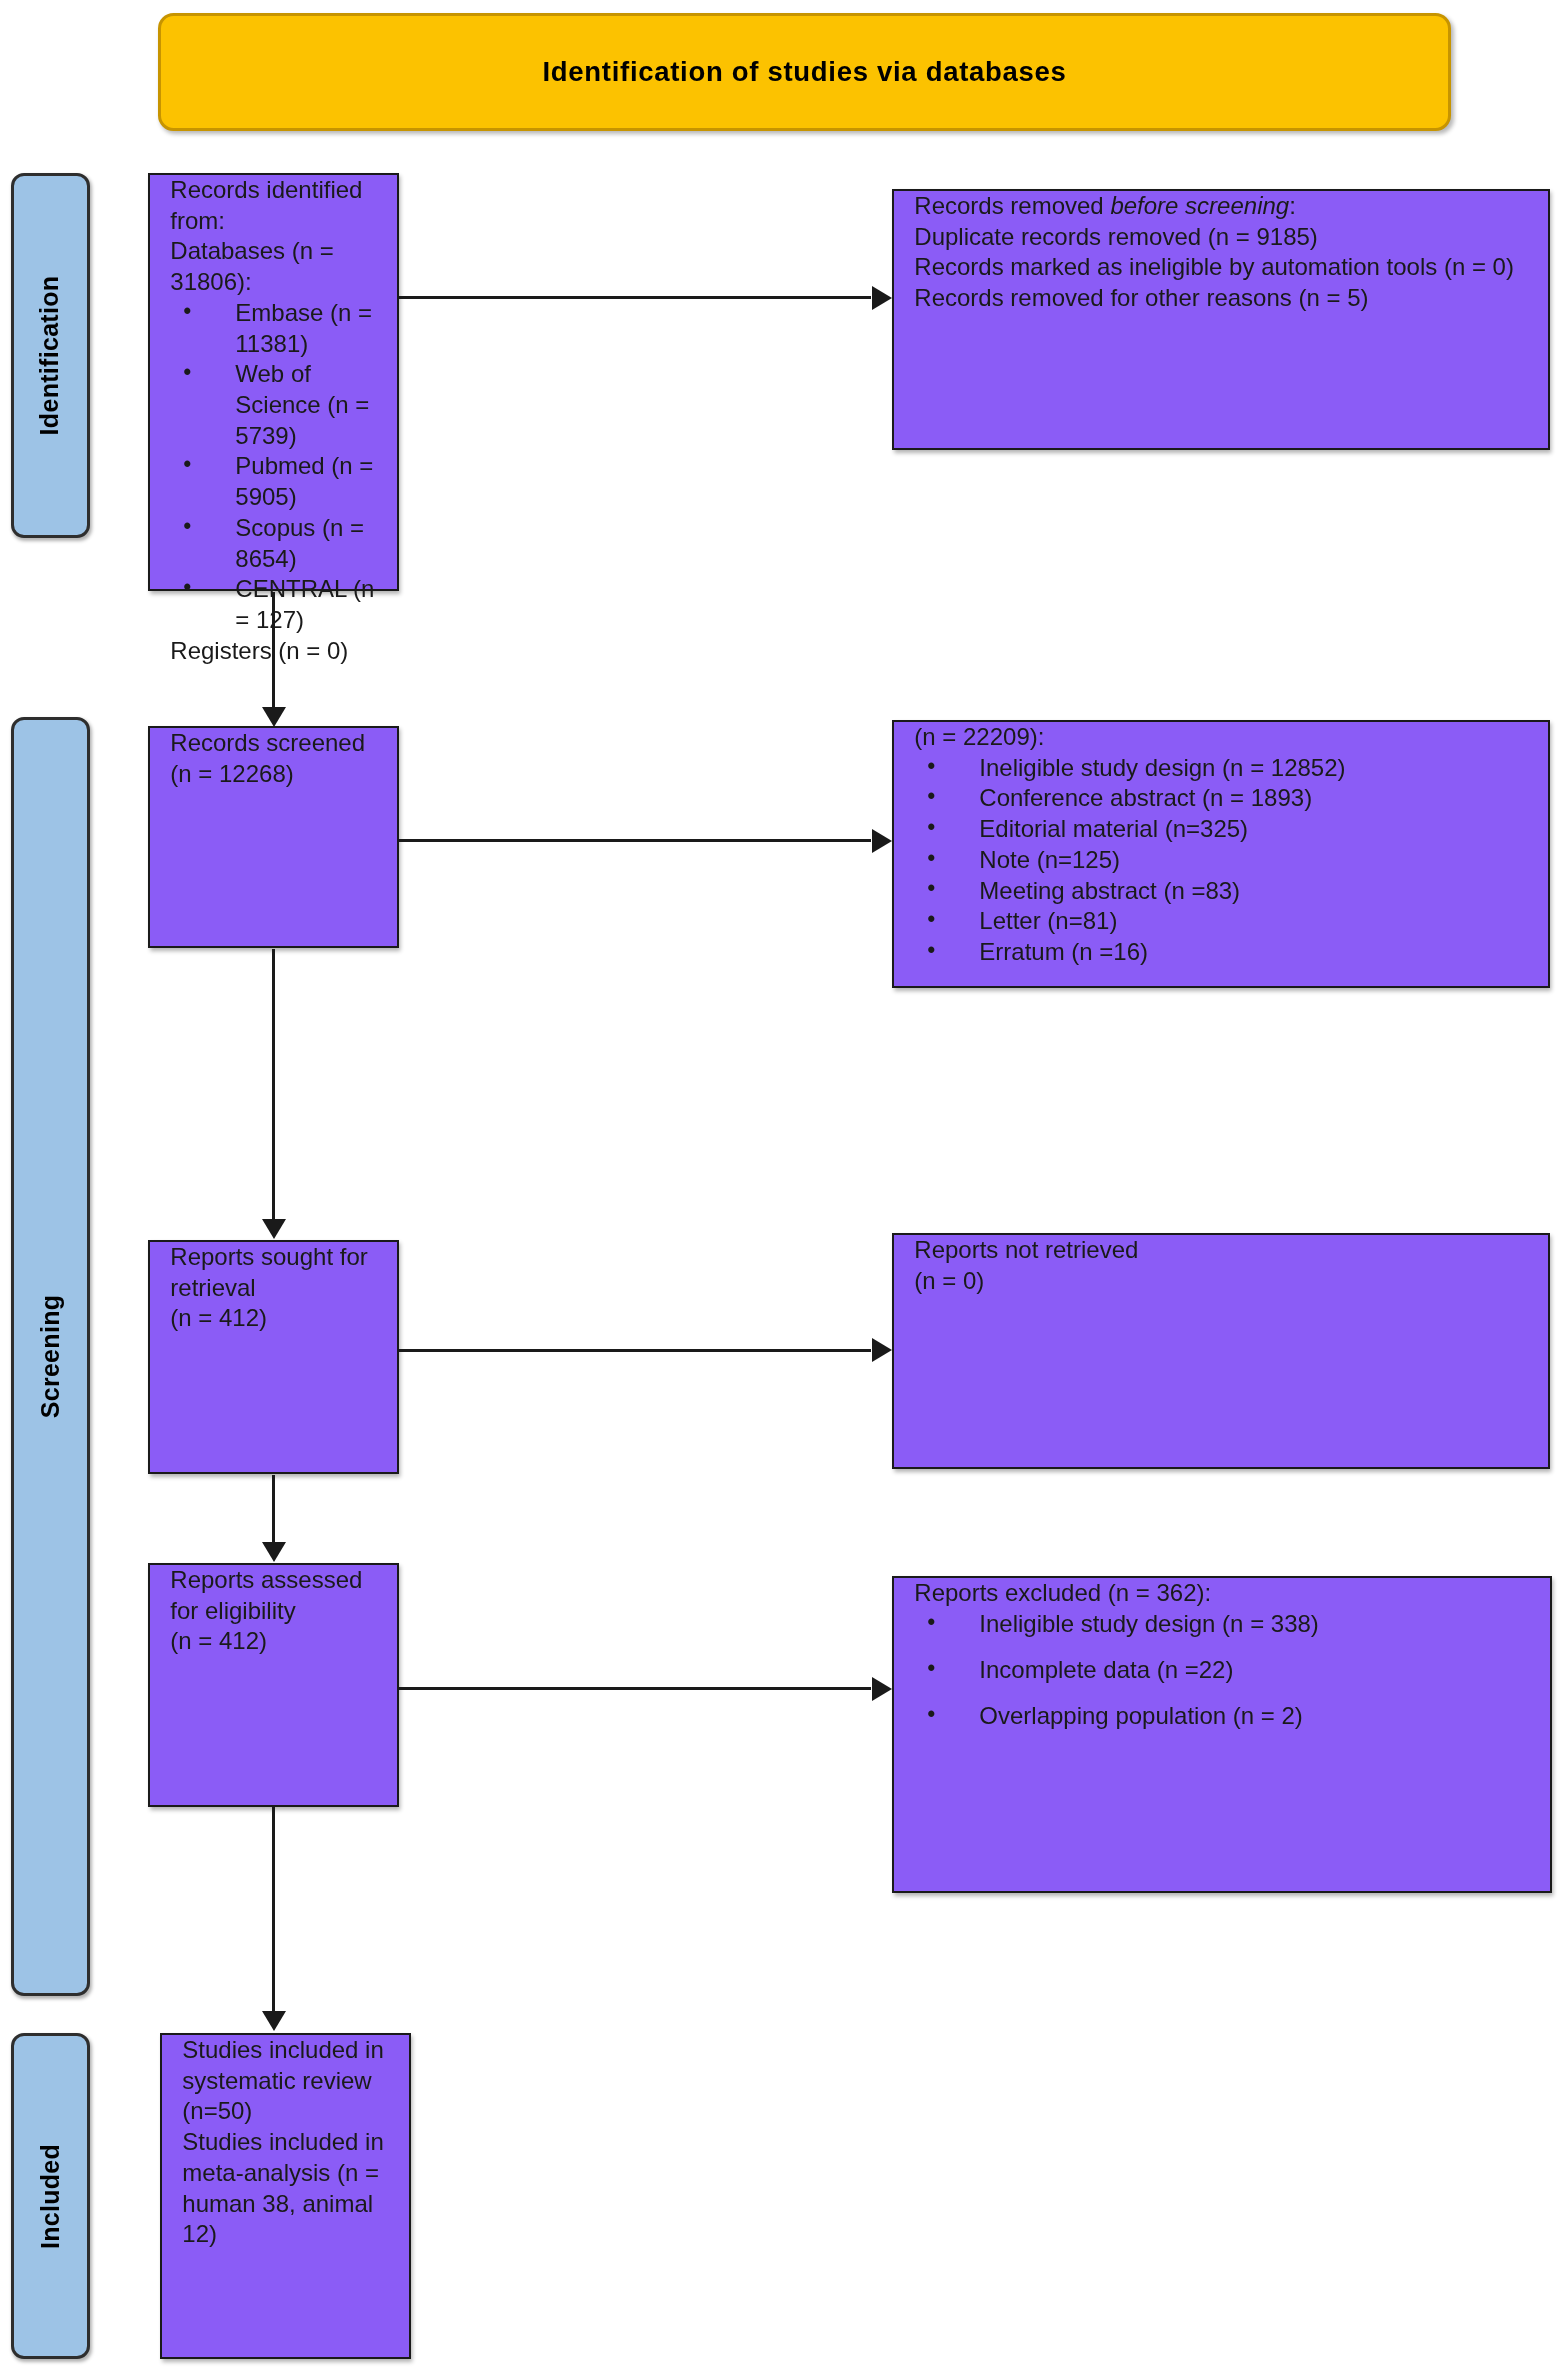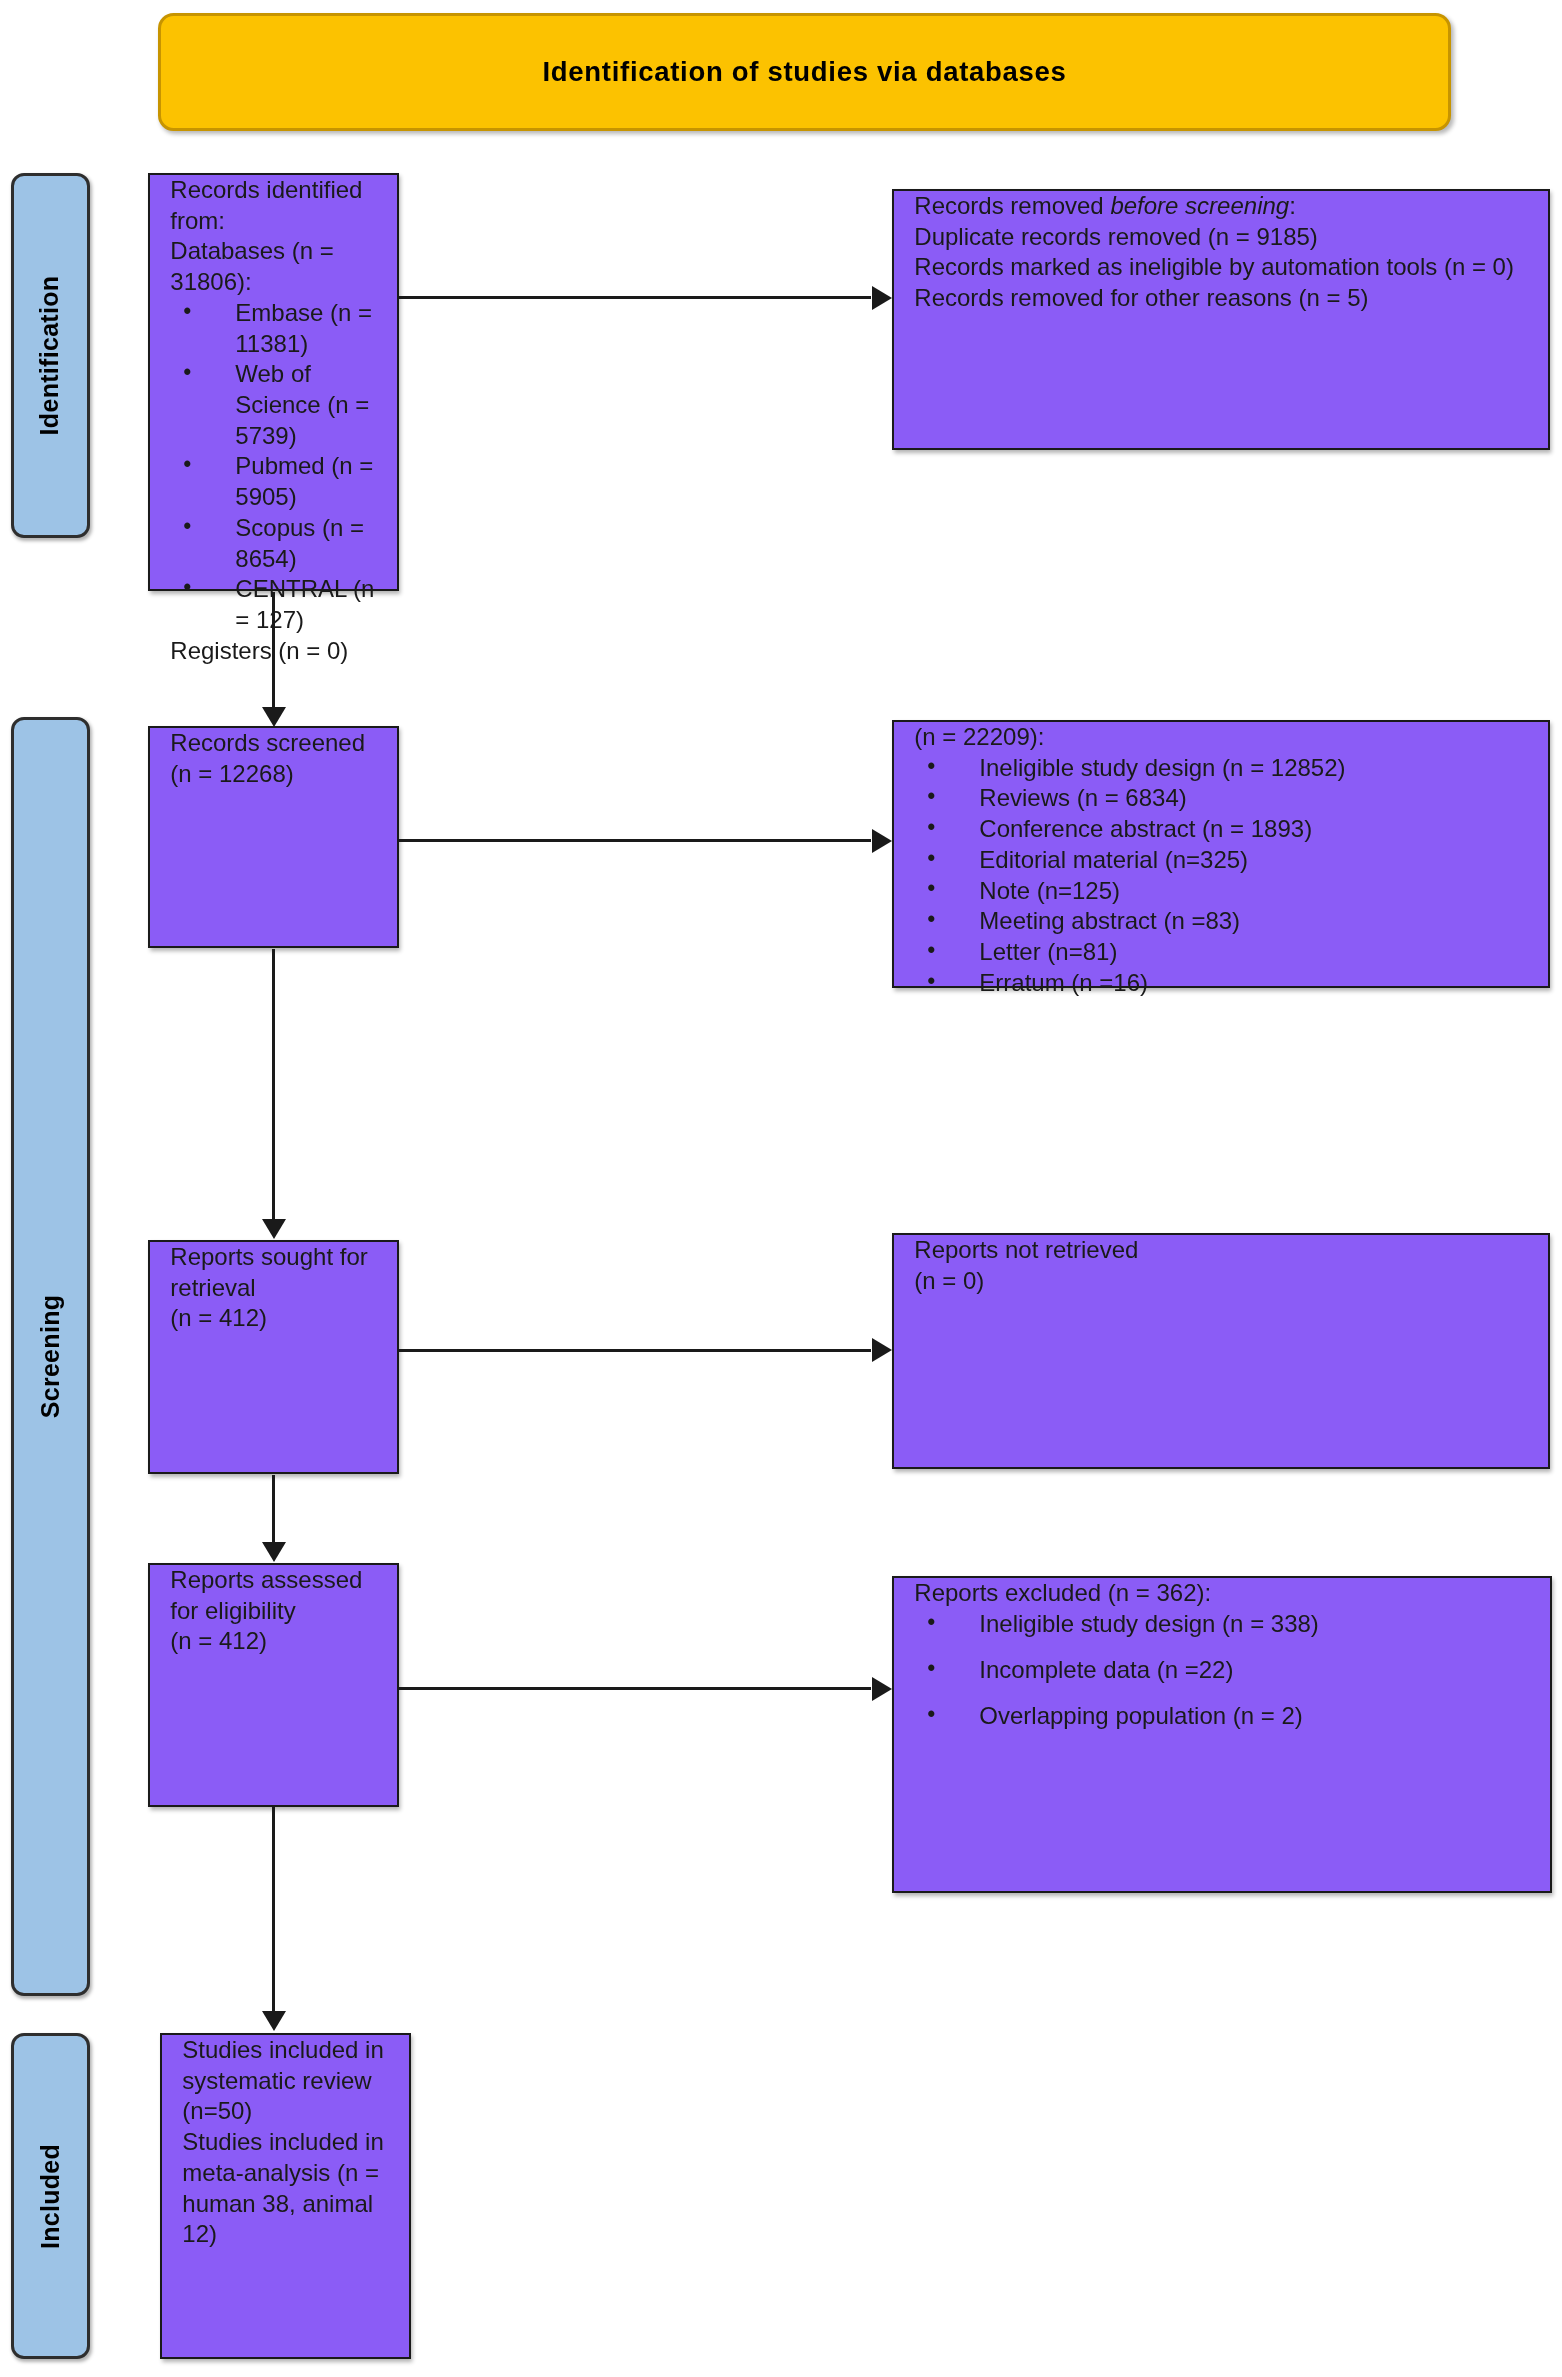--- a/index.html
+++ b/index.html
@@ -189,21 +189,20 @@
 
   <div class="box" id="box-screened">
     <p>Records screened</p>
     <p>(n = 12268)</p>
   </div>
 
   <div class="box" id="box-excluded">
     <p>(n = 22209):</p>
     <ul class="bullets">
       <li>Ineligible study design (n = 12852)</li>
-      <li>Reviews (n = 6834)</li>
       <li>Conference abstract (n = 1893)</li>
       <li>Editorial material (n=325)</li>
       <li>Note (n=125)</li>
       <li>Meeting abstract (n =83)</li>
       <li>Letter (n=81)</li>
       <li>Erratum (n =16)</li>
     </ul>
   </div>
 
   <div class="box" id="box-sought">

